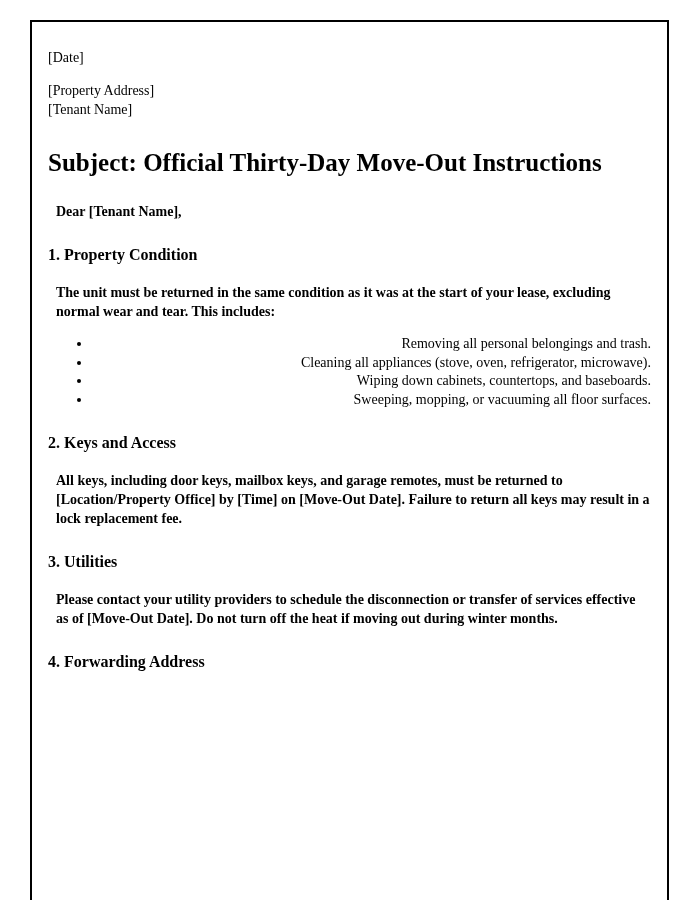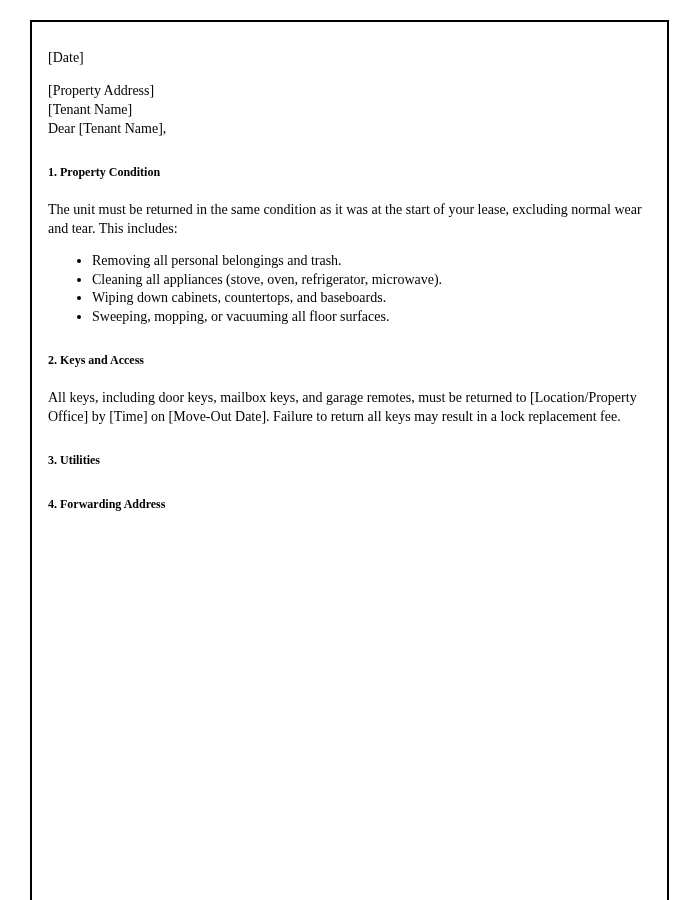--- a/index.html
+++ b/index.html
@@ -36,63 +36,67 @@
   .subject {
     font-size: 25px;
     line-height: 35px;
     font-weight: bold;
     margin: 26px 0 22px 0;
     max-width: 560px;
   }
   .para {
     font-size: 14px;
     line-height: 19px;
-    margin: 0 0 14px 0;
+    margin: 0 0 14px 8px;
+    font-weight: bold;
   }
   .section-heading {
-    font-size: 12px;
+    font-size: 16px;
     line-height: 20px;
     font-weight: bold;
     margin: 24px 0 18px 0;
   }
   ul.bullets {
     margin: 0 0 16px 0;
     padding-left: 44px;
+    text-align: right;
   }
   ul.bullets li {
     font-size: 14px;
     line-height: 18.5px;
     margin: 0;
   }
 </style>
 </head>
 <body>
 
 <div class="page">
 
   <p class="line header-date">[Date]</p>
 
   <div>
     <p class="line">[Property Address]</p>
     <p class="line">[Tenant Name]</p>
   </div>
 
+  <h1 class="subject">Subject: Official Thirty-Day Move-Out Instructions</h1>
 
   <p class="para">Dear [Tenant Name],</p>
 
 
   <h2 class="section-heading">1. Property Condition</h2>
   <p class="para">The unit must be returned in the same condition as it was at the start of your lease, excluding normal wear and tear. This includes:</p>
   <ul class="bullets">
     <li>Removing all personal belongings and trash.</li>
     <li>Cleaning all appliances (stove, oven, refrigerator, microwave).</li>
     <li>Wiping down cabinets, countertops, and baseboards.</li>
     <li>Sweeping, mopping, or vacuuming all floor surfaces.</li>
   </ul>
 
   <h2 class="section-heading">2. Keys and Access</h2>
   <p class="para">All keys, including door keys, mailbox keys, and garage remotes, must be returned to [Location/Property Office] by [Time] on [Move-Out Date]. Failure to return all keys may result in a lock replacement fee.</p>
 
   <h2 class="section-heading">3. Utilities</h2>
+  <p class="para">Please contact your utility providers to schedule the disconnection or transfer of services effective as of [Move-Out Date]. Do not turn off the heat if moving out during winter months.</p>
 
   <h2 class="section-heading">4. Forwarding Address</h2>
 
 </div>
 
 </body></html>

